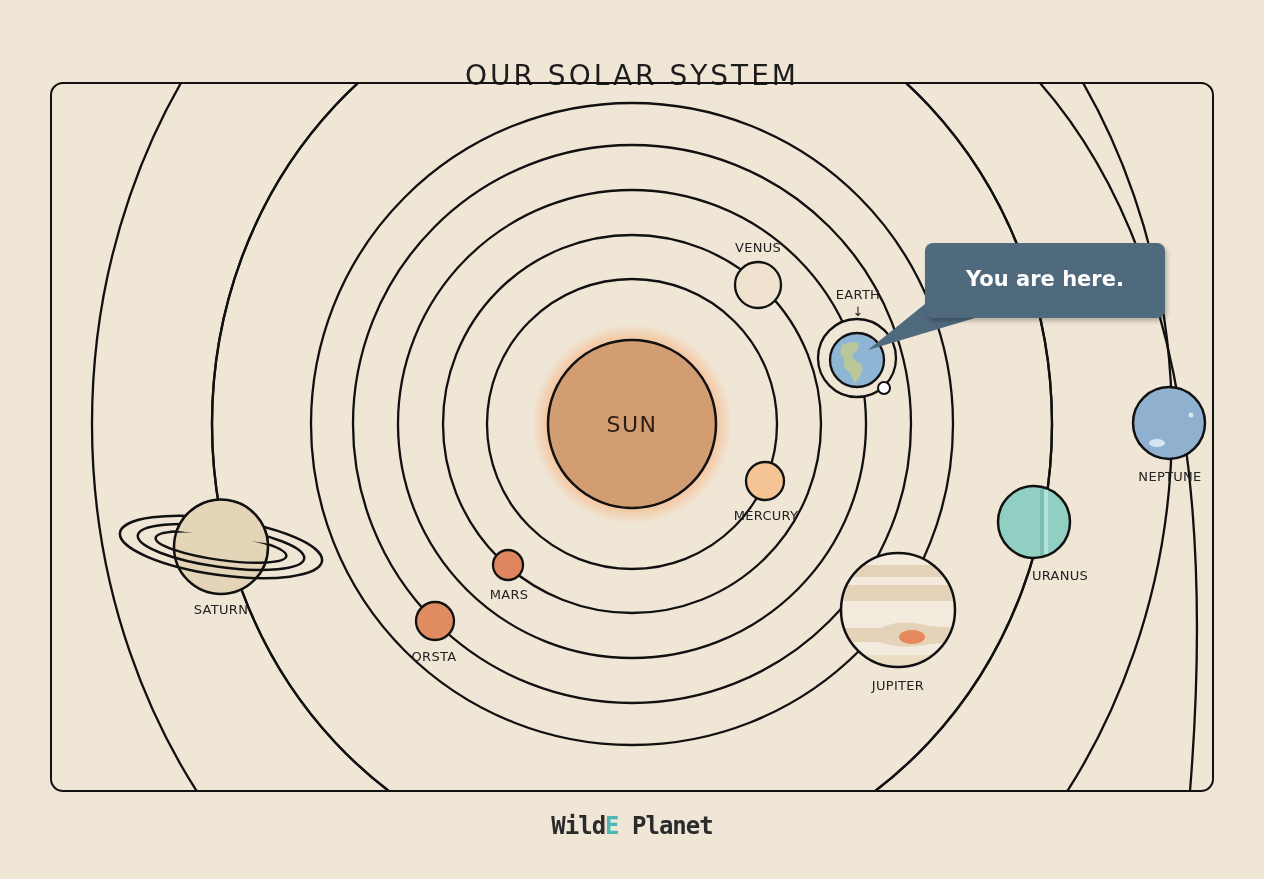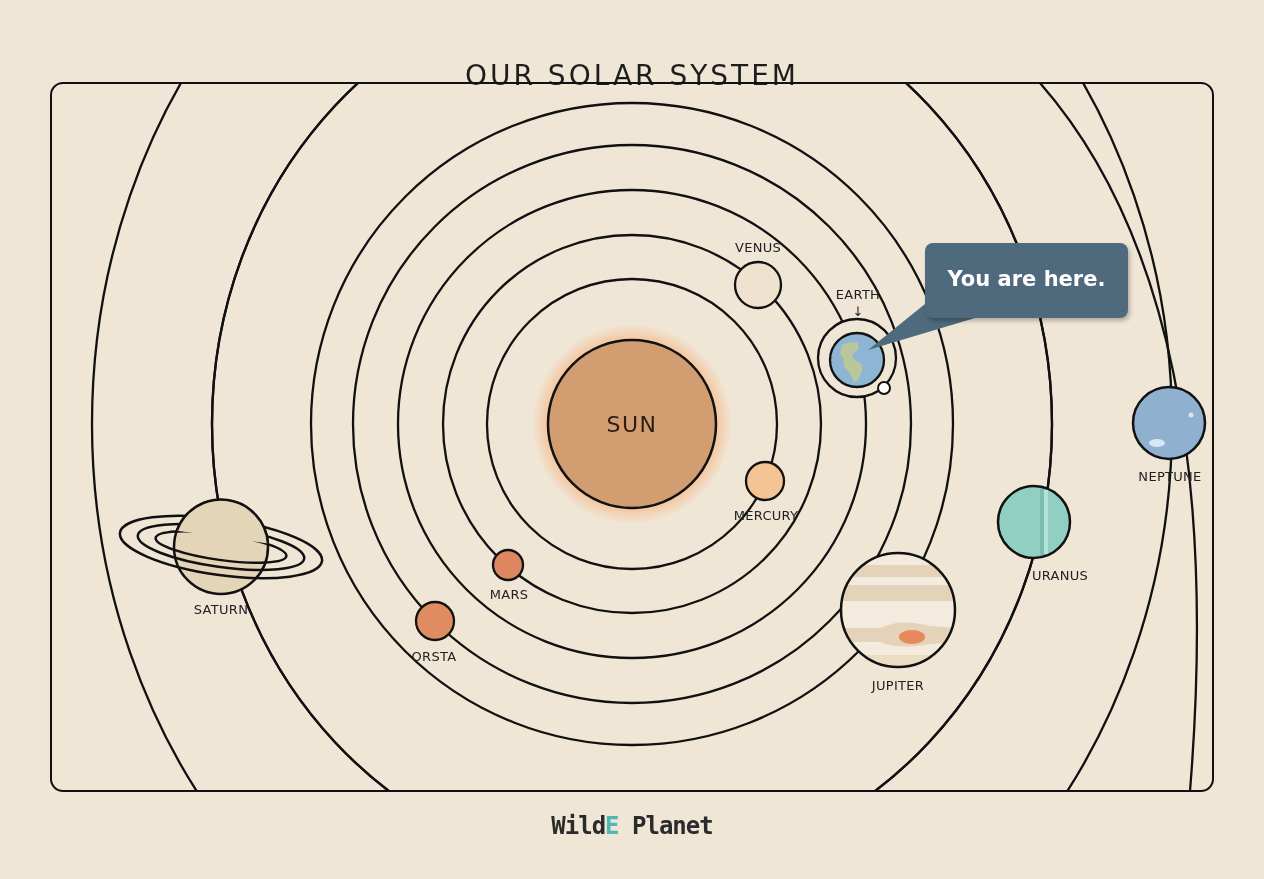--- a/index.html
+++ b/index.html
@@ -14,21 +14,21 @@
     text-align:center; font-size:28px; letter-spacing:3px;
     color:#1d1d1d; font-family:"DejaVu Sans", sans-serif;margin-top:31px;
   }
   svg.stage { position:absolute; left:0; top:0; }
   .plabel {
     font-family:"DejaVu Sans", sans-serif; font-size:13px; fill:#222;
     letter-spacing:0.3px;
   }
   .sunlabel { font-family:"DejaVu Sans", sans-serif; font-size:22px; fill:#2a1d14; letter-spacing:1.5px; }
   .callout {
-    position:absolute; left:925px; top:243px; width:203px; height:75px;
+    position:absolute; left:925px; top:243px; width:240px; height:75px;
     background:#4f6a7d; border-radius:8px;
     box-shadow:2px 3px 4px rgba(0,0,0,0.25);
     color:#fff; font-family:"DejaVu Sans", sans-serif; font-weight:bold;
     font-size:21px; display:flex; align-items:center; justify-content:center;
     padding-bottom:4px; box-sizing:border-box;
   }
   .brand {
     position:absolute; left:0; width:1264px; top:812px; text-align:center;
     font-family:"DejaVu Sans Mono", monospace; font-weight:bold; font-size:24px;
     color:#2b2b2b; letter-spacing:-1px;

